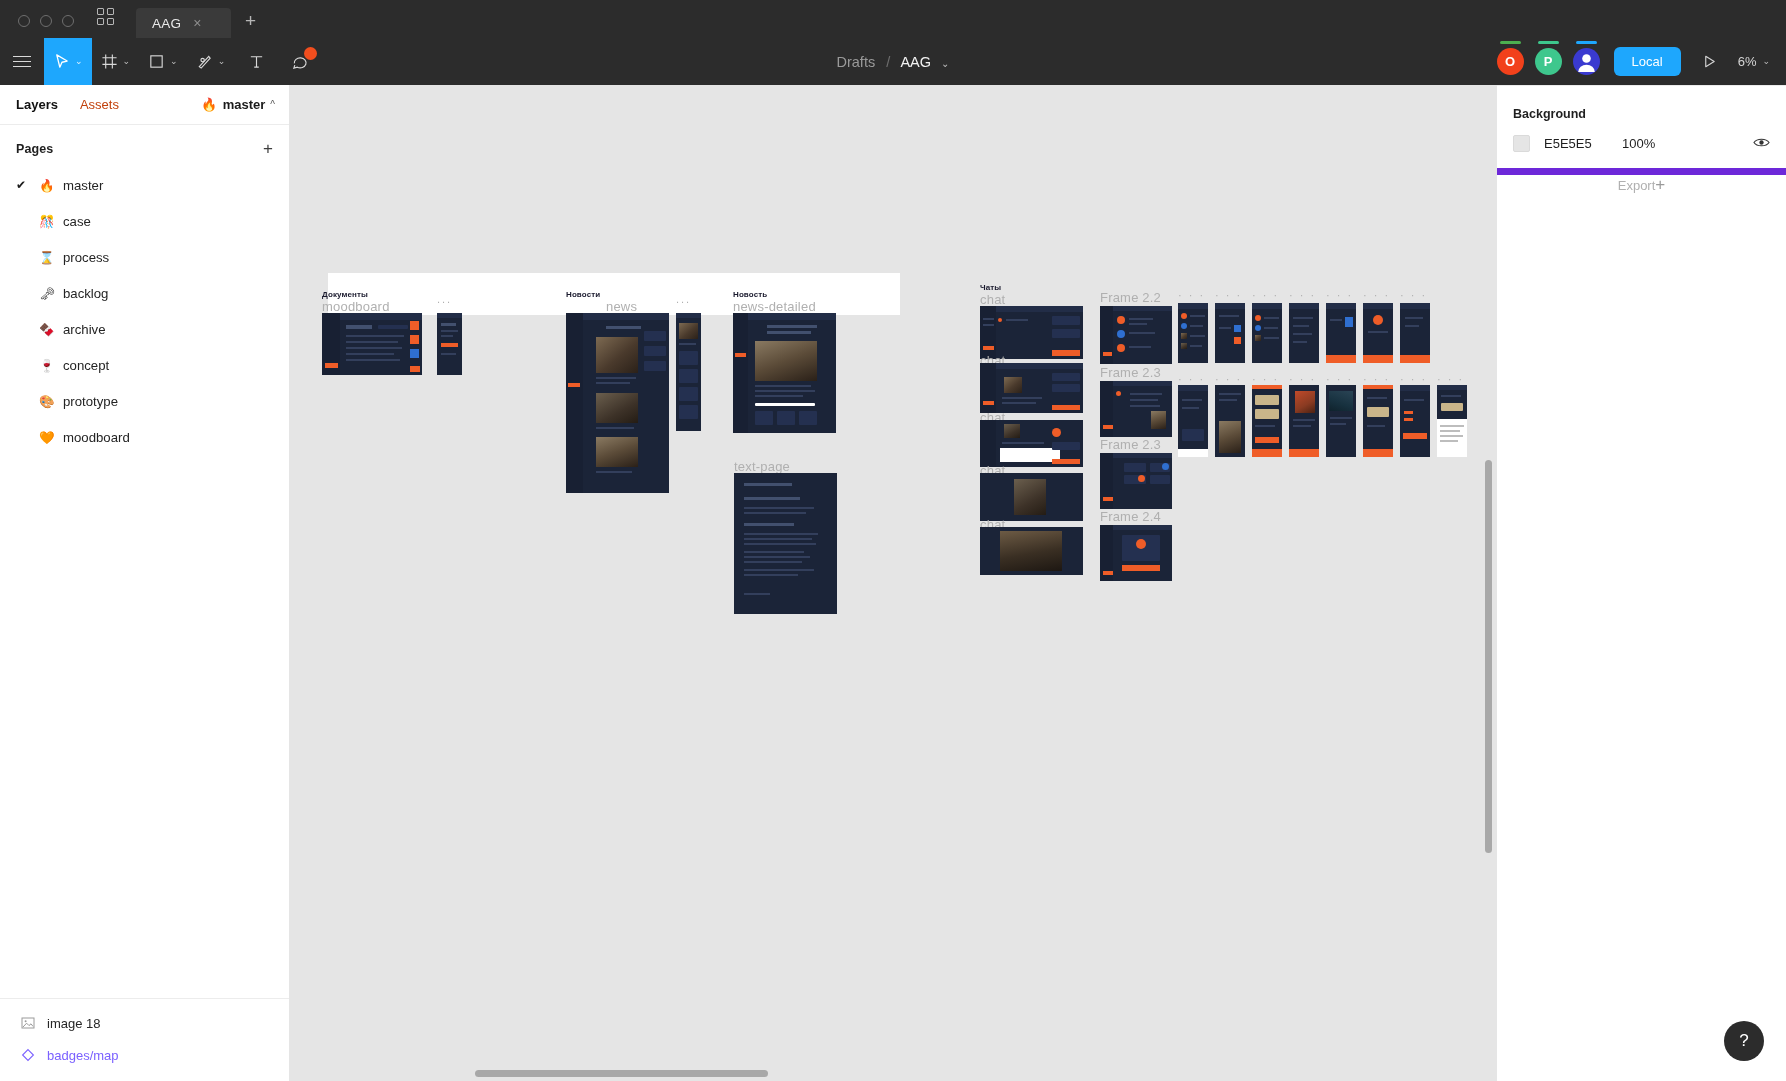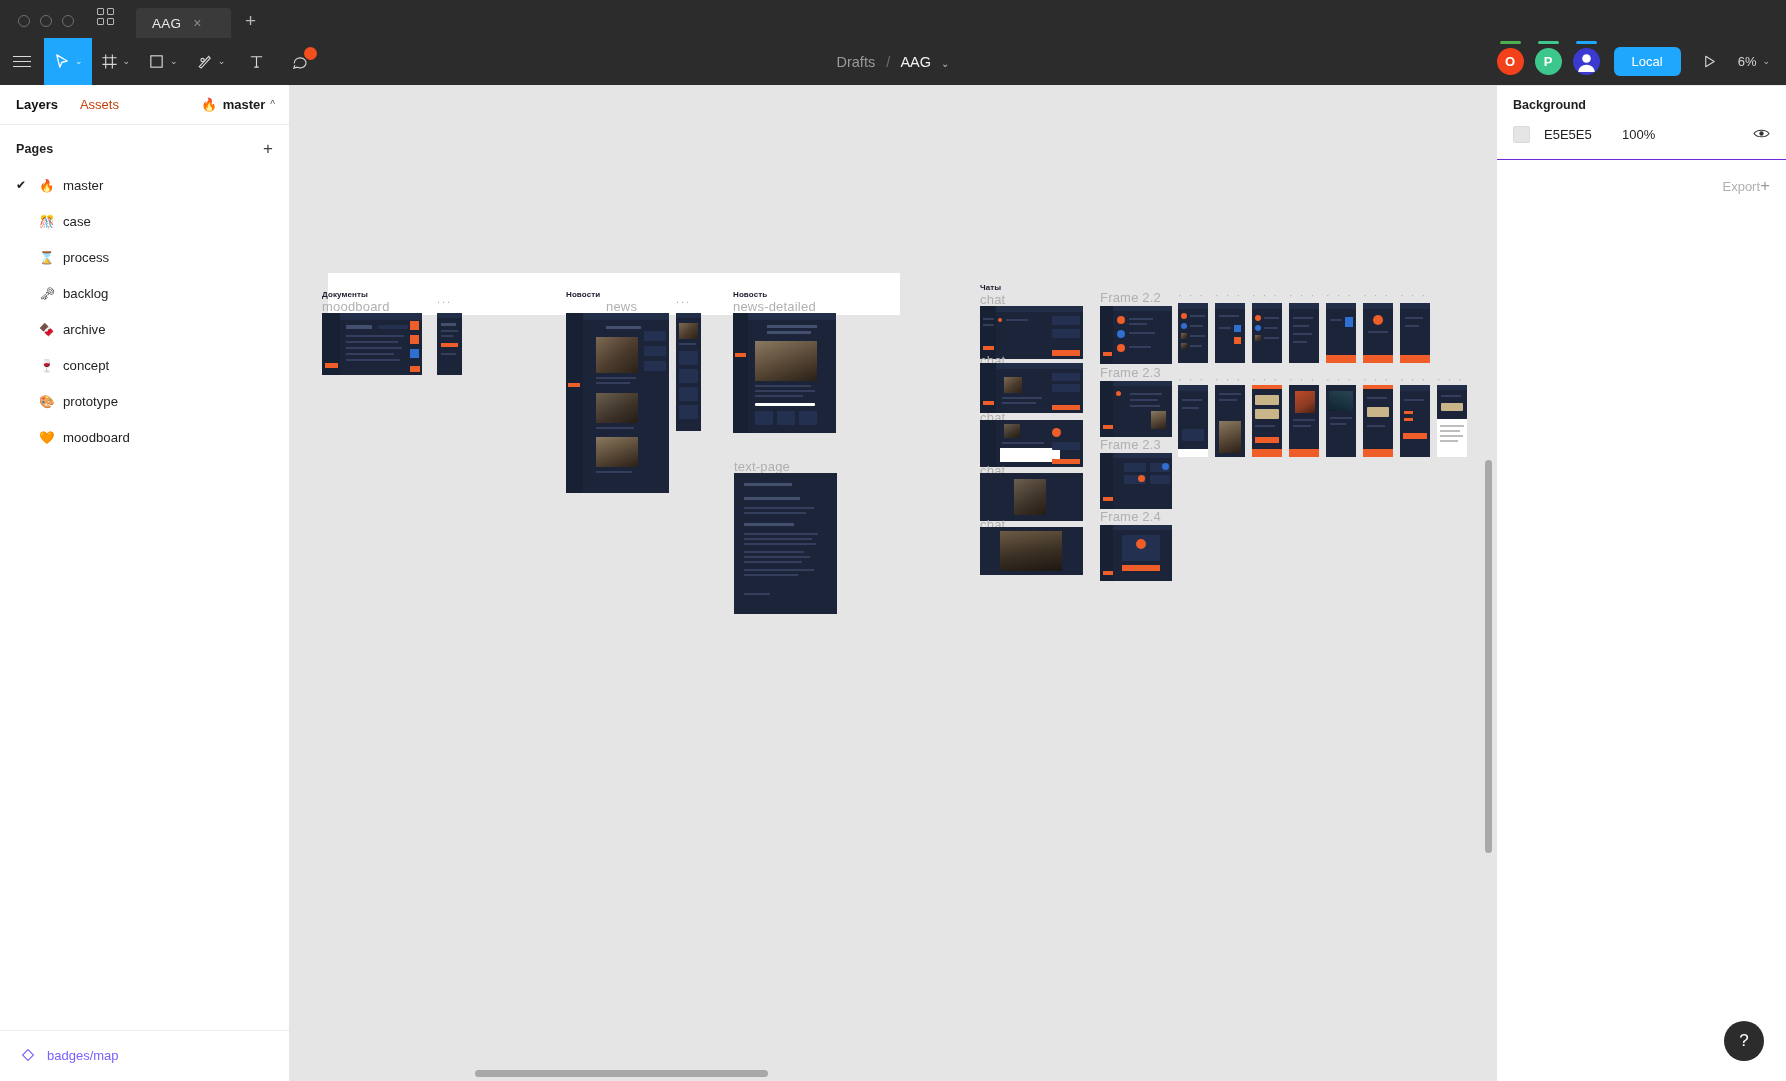--- a/index.html
+++ b/index.html
@@ -119,33 +119,33 @@
 
   
   .rightpanel {
     position: absolute; right: 0; top: 85px; width: 290px; height: 996px;
     background: #fff; border-left: 1px solid #e5e5e5;
   }
   .rp-tabs { height: 40px; display: flex; align-items: center; padding: 0 16px; gap: 22px; }
   .rp-tab { font-size: 13px; }
   .rp-tab.sel { color: #111; font-weight: 700; }
   .rp-tab.dim { color: #b3b3b3; }
-  .rp-sec { border-top: 1px solid #ececec; padding: 12px 16px 16px 16px; }
+  .rp-sec { border-top: 1px solid #ececec; padding: 21px 16px 16px 16px; }
   .rp-sec-title { font-size: 12.5px; font-weight: 700; color: #1f1f1f; margin-bottom: 14px; }
   .bg-row { display: flex; align-items: center; font-size: 13px; color: #1f1f1f; }
   .bg-swatch { width: 17px; height: 17px; background: #e5e5e5; border: 1px solid #dadada; border-radius: 2px; }
   .bg-hex { margin-left: 14px; width: 78px; }
   .bg-pct { width: 60px; }
   .bg-eye { margin-left: auto; color: #333; }
   .ls-sub { font-size: 13px; color: #b3b3b3; margin: 16px 0 14px 0; }
   .ts-row { display: flex; align-items: center; gap: 12px; font-size: 13px; color: #1f1f1f; }
   .ts-ag { font-weight: 700; font-size: 15px; color: #111; }
   .export-row {
-    border-top: 1px solid #6d28d9; padding: 16px; display: flex; align-items: center;
-    justify-content: flex-end; font-size: 13px; color: #b0b0b0;
+    border-top: 7px solid #6d28d9; display: flex; align-items: center;
+    justify-content: center; font-size: 13px; color: #b0b0b0;
   }
   .export-add { font-size: 17px; color: #9a9a9a; font-weight: 300; }
 
   
   .canvas {
     position: absolute; left: 290px; top: 85px; width: 1206px; height: 996px;
     background: #e5e5e5; overflow: hidden;
   }
   .frame-label {
     position: absolute; font-size: 13px; color: #b0b0b0; white-space: nowrap;
@@ -351,20 +351,30 @@
       <div class="page-row">
         <span class="page-check"></span>
         <span class="page-emoji">🧡</span>
         <span>moodboard</span>
       </div>
     </div>
 
     <div class="pages-spacer"></div>
 
     <div class="lp-layers">
+      <div class="layer-row">
+        <span class="layer-ico">
+          <svg width="14" height="14" viewBox="0 0 14 14">
+            <rect x="1" y="2" width="12" height="10" fill="none" stroke="#9a9a9a" stroke-width="1"></rect>
+            <circle cx="4.6" cy="5.2" r="1" fill="#9a9a9a"></circle>
+            <path d="M2 11 L5.6 7.2 L8 9.6 L10 7.8 L12 10.4" fill="none" stroke="#9a9a9a" stroke-width="1"></path>
+          </svg>
+        </span>
+        <span class="nm">image 18</span>
+      </div>
       <div class="layer-row component">
         <span class="layer-ico">
           <svg width="14" height="14" viewBox="0 0 14 14">
             <path d="M7 1.6 L12.4 7 L7 12.4 L1.6 7 Z" fill="none" stroke="#7b61ff" stroke-width="1.1"></path>
           </svg>
         </span>
         <span class="nm">badges/map</span>
       </div>
     </div>
   </div>

